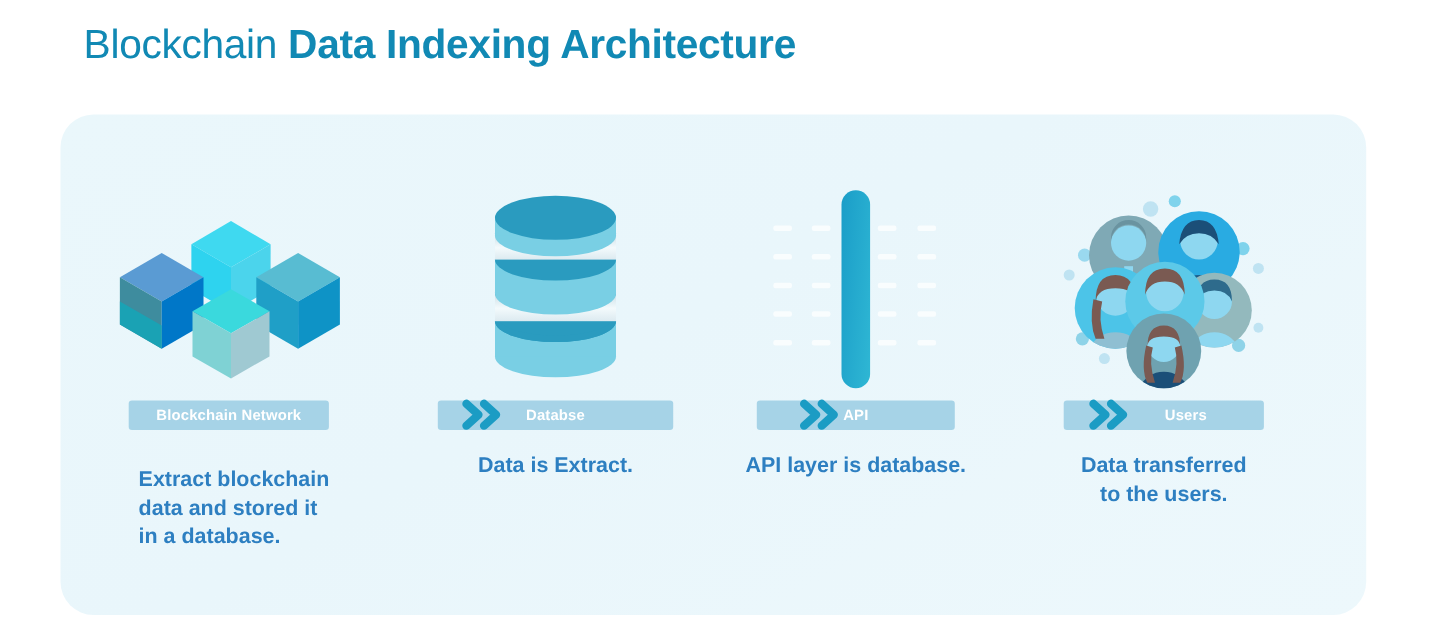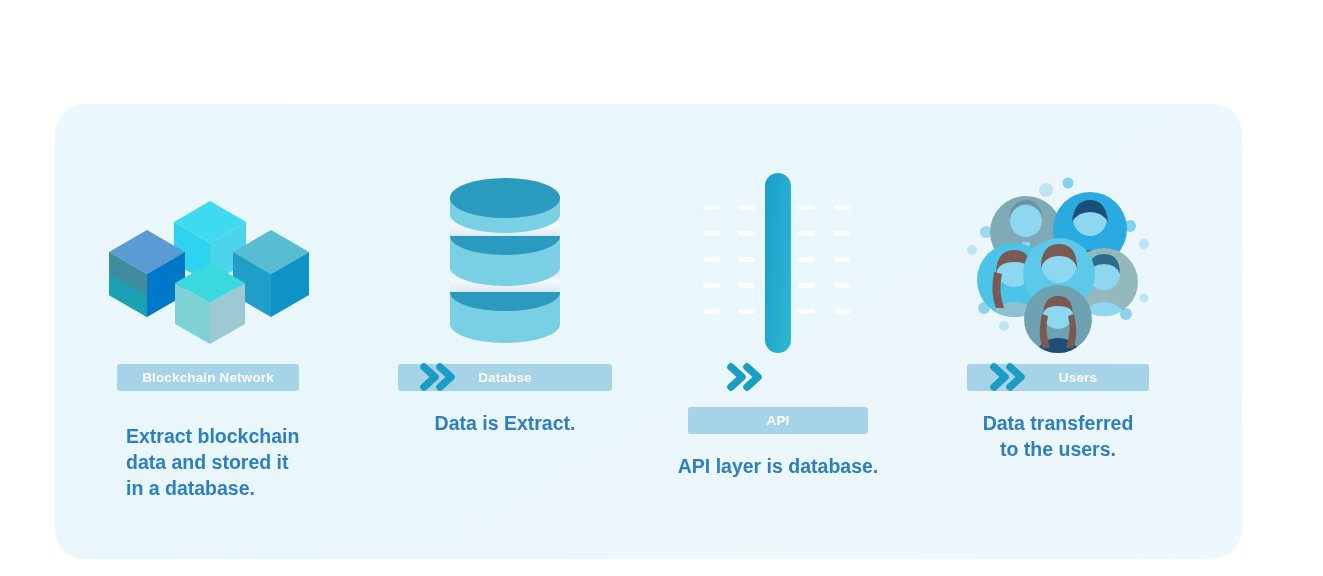--- a/index.html
+++ b/index.html
@@ -62,21 +62,21 @@
     border-radius: 3px;
     color: #ffffff;
     font-weight: 700;
     font-size: 13.5px;
     letter-spacing: .15px;
     line-height: 27px;
     height: 27px;
   }
   .pill-0 { width: 182px; }
   .pill-1 { width: 214px; }
-  .pill-2 { width: 180px; margin-top: 43px; }
+  .pill-2 { width: 180px; }
   .pill-3 { width: 182px; padding-left: 40px; }
 
   .caption {
     margin-top: 19px;
     color: #2d7fc1;
     font-weight: 700;
     font-size: 19.5px;
     line-height: 26px;
     white-space: pre-line;
   }
@@ -103,20 +103,24 @@
   .dash {
     position: absolute; width: 17px; height: 5px; border-radius: 2px;
     background: rgba(255,255,255,.72);
   }
 </style>
 </head>
 <body>
 
 <div id="root">
 
+  <h1 class="page-title">
+    <span class="t-light">Blockchain</span>
+    <span class="t-bold">Data Indexing Architecture</span>
+  </h1>
 
   <div class="panel">
 
     <div class="col col-0">
       <div class="art-box">
         <svg width="226" height="170" viewBox="0 0 226 170">
 
           <g stroke="#ffffff" stroke-width="3.2" stroke-linecap="round" opacity=".95">
             <line x1="66" y1="93" x2="104" y2="71"></line>
             <line x1="126" y1="71" x2="162" y2="93"></line>

